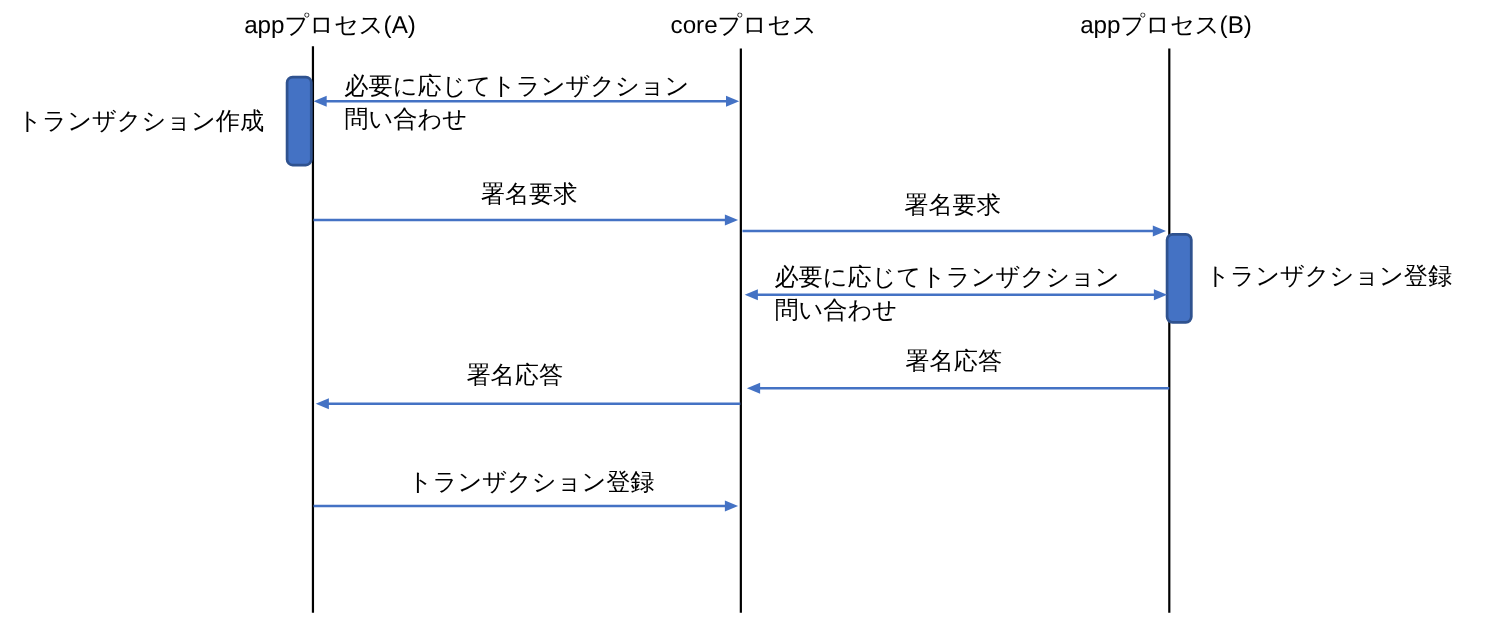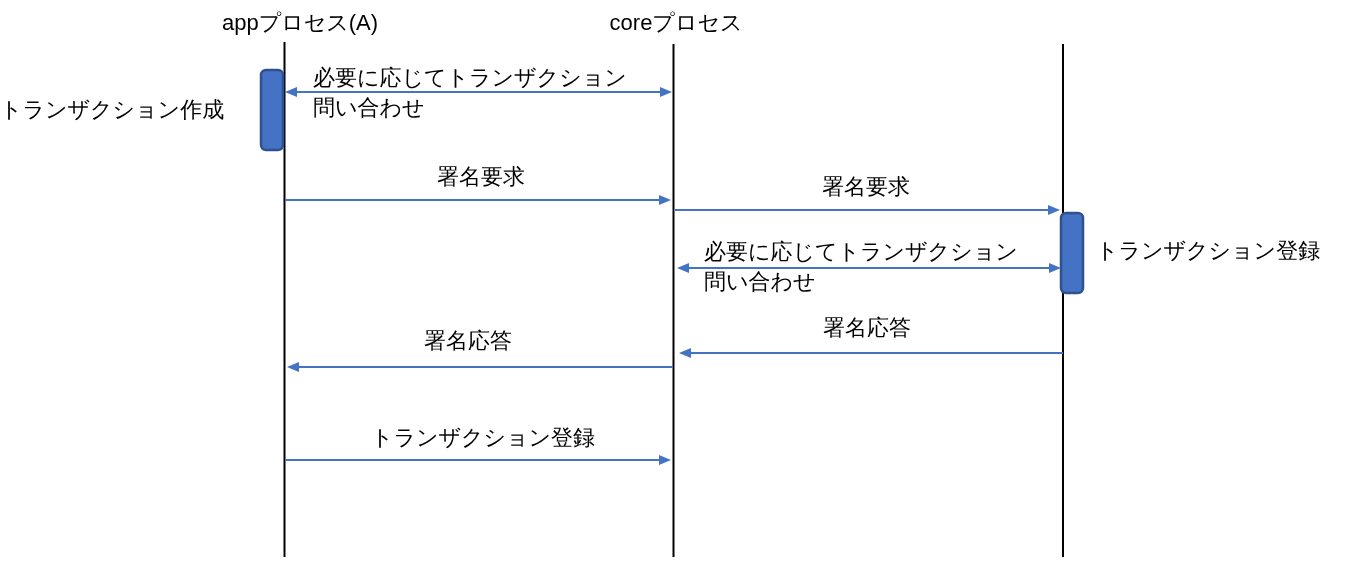--- a/index.html
+++ b/index.html
@@ -97,22 +97,23 @@
     </g>
 
     <g>
       <line class="arrow-line" x1="285" y1="460" x2="660" y2="460"></line>
       <polygon class="arrow-head" points="671,460 659,455 659,465"></polygon>
     </g>
   </svg>
 
   <div class="label centered" style="left:300px; top:8px;">appプロセス(A)</div>
   <div class="label centered" style="left:676px; top:8px;">coreプロセス</div>
+  <div class="label centered" style="left:1060px; top:8px;">appプロセス(B)</div>
 
-  <div class="label" style="left:0; top:95px;">トランザクション作成</div>
+  <div class="label" style="left:16px; top:95px;">トランザクション作成</div>
   <div class="label" style="left:1096px; top:236px;">トランザクション登録</div>
 
   <div class="label" style="left:313px; top:63px;">
     <div>必要に応じてトランザクション</div>
     <div>問い合わせ</div>
   </div>
 
   <div class="label centered" style="left:481px; top:162px;">署名要求</div>
 
   <div class="label centered" style="left:866px; top:172px;">署名要求</div>

